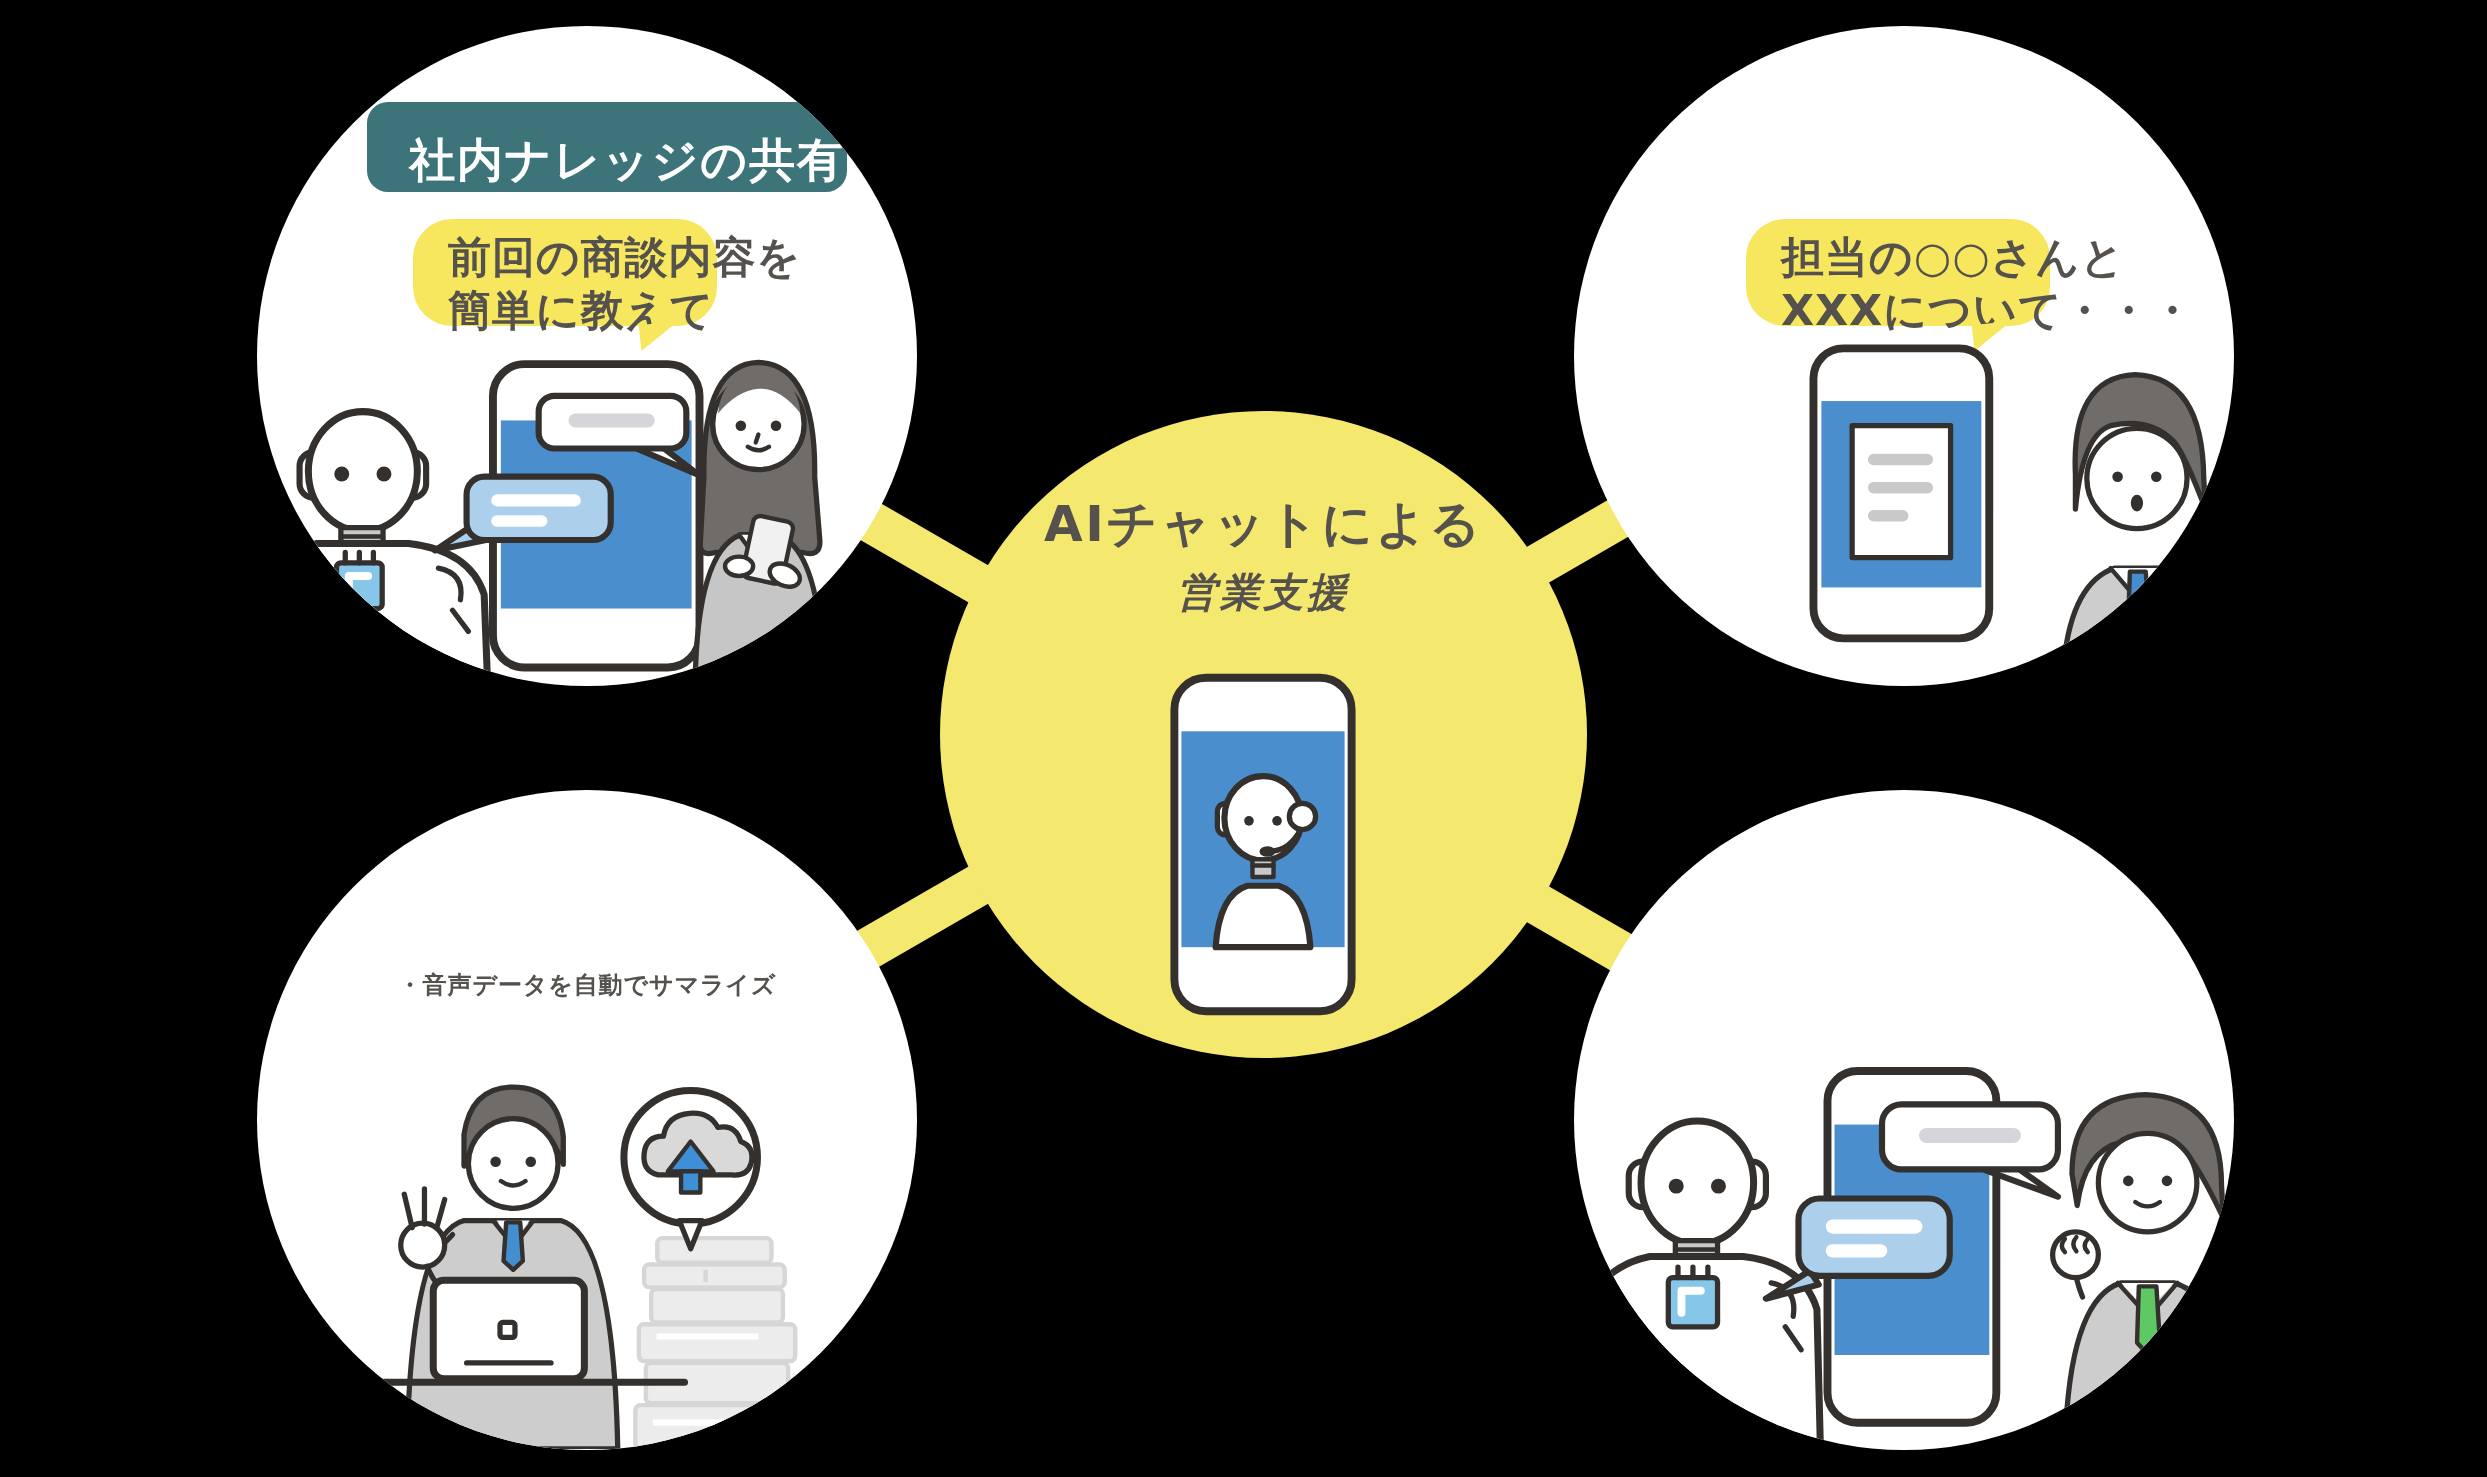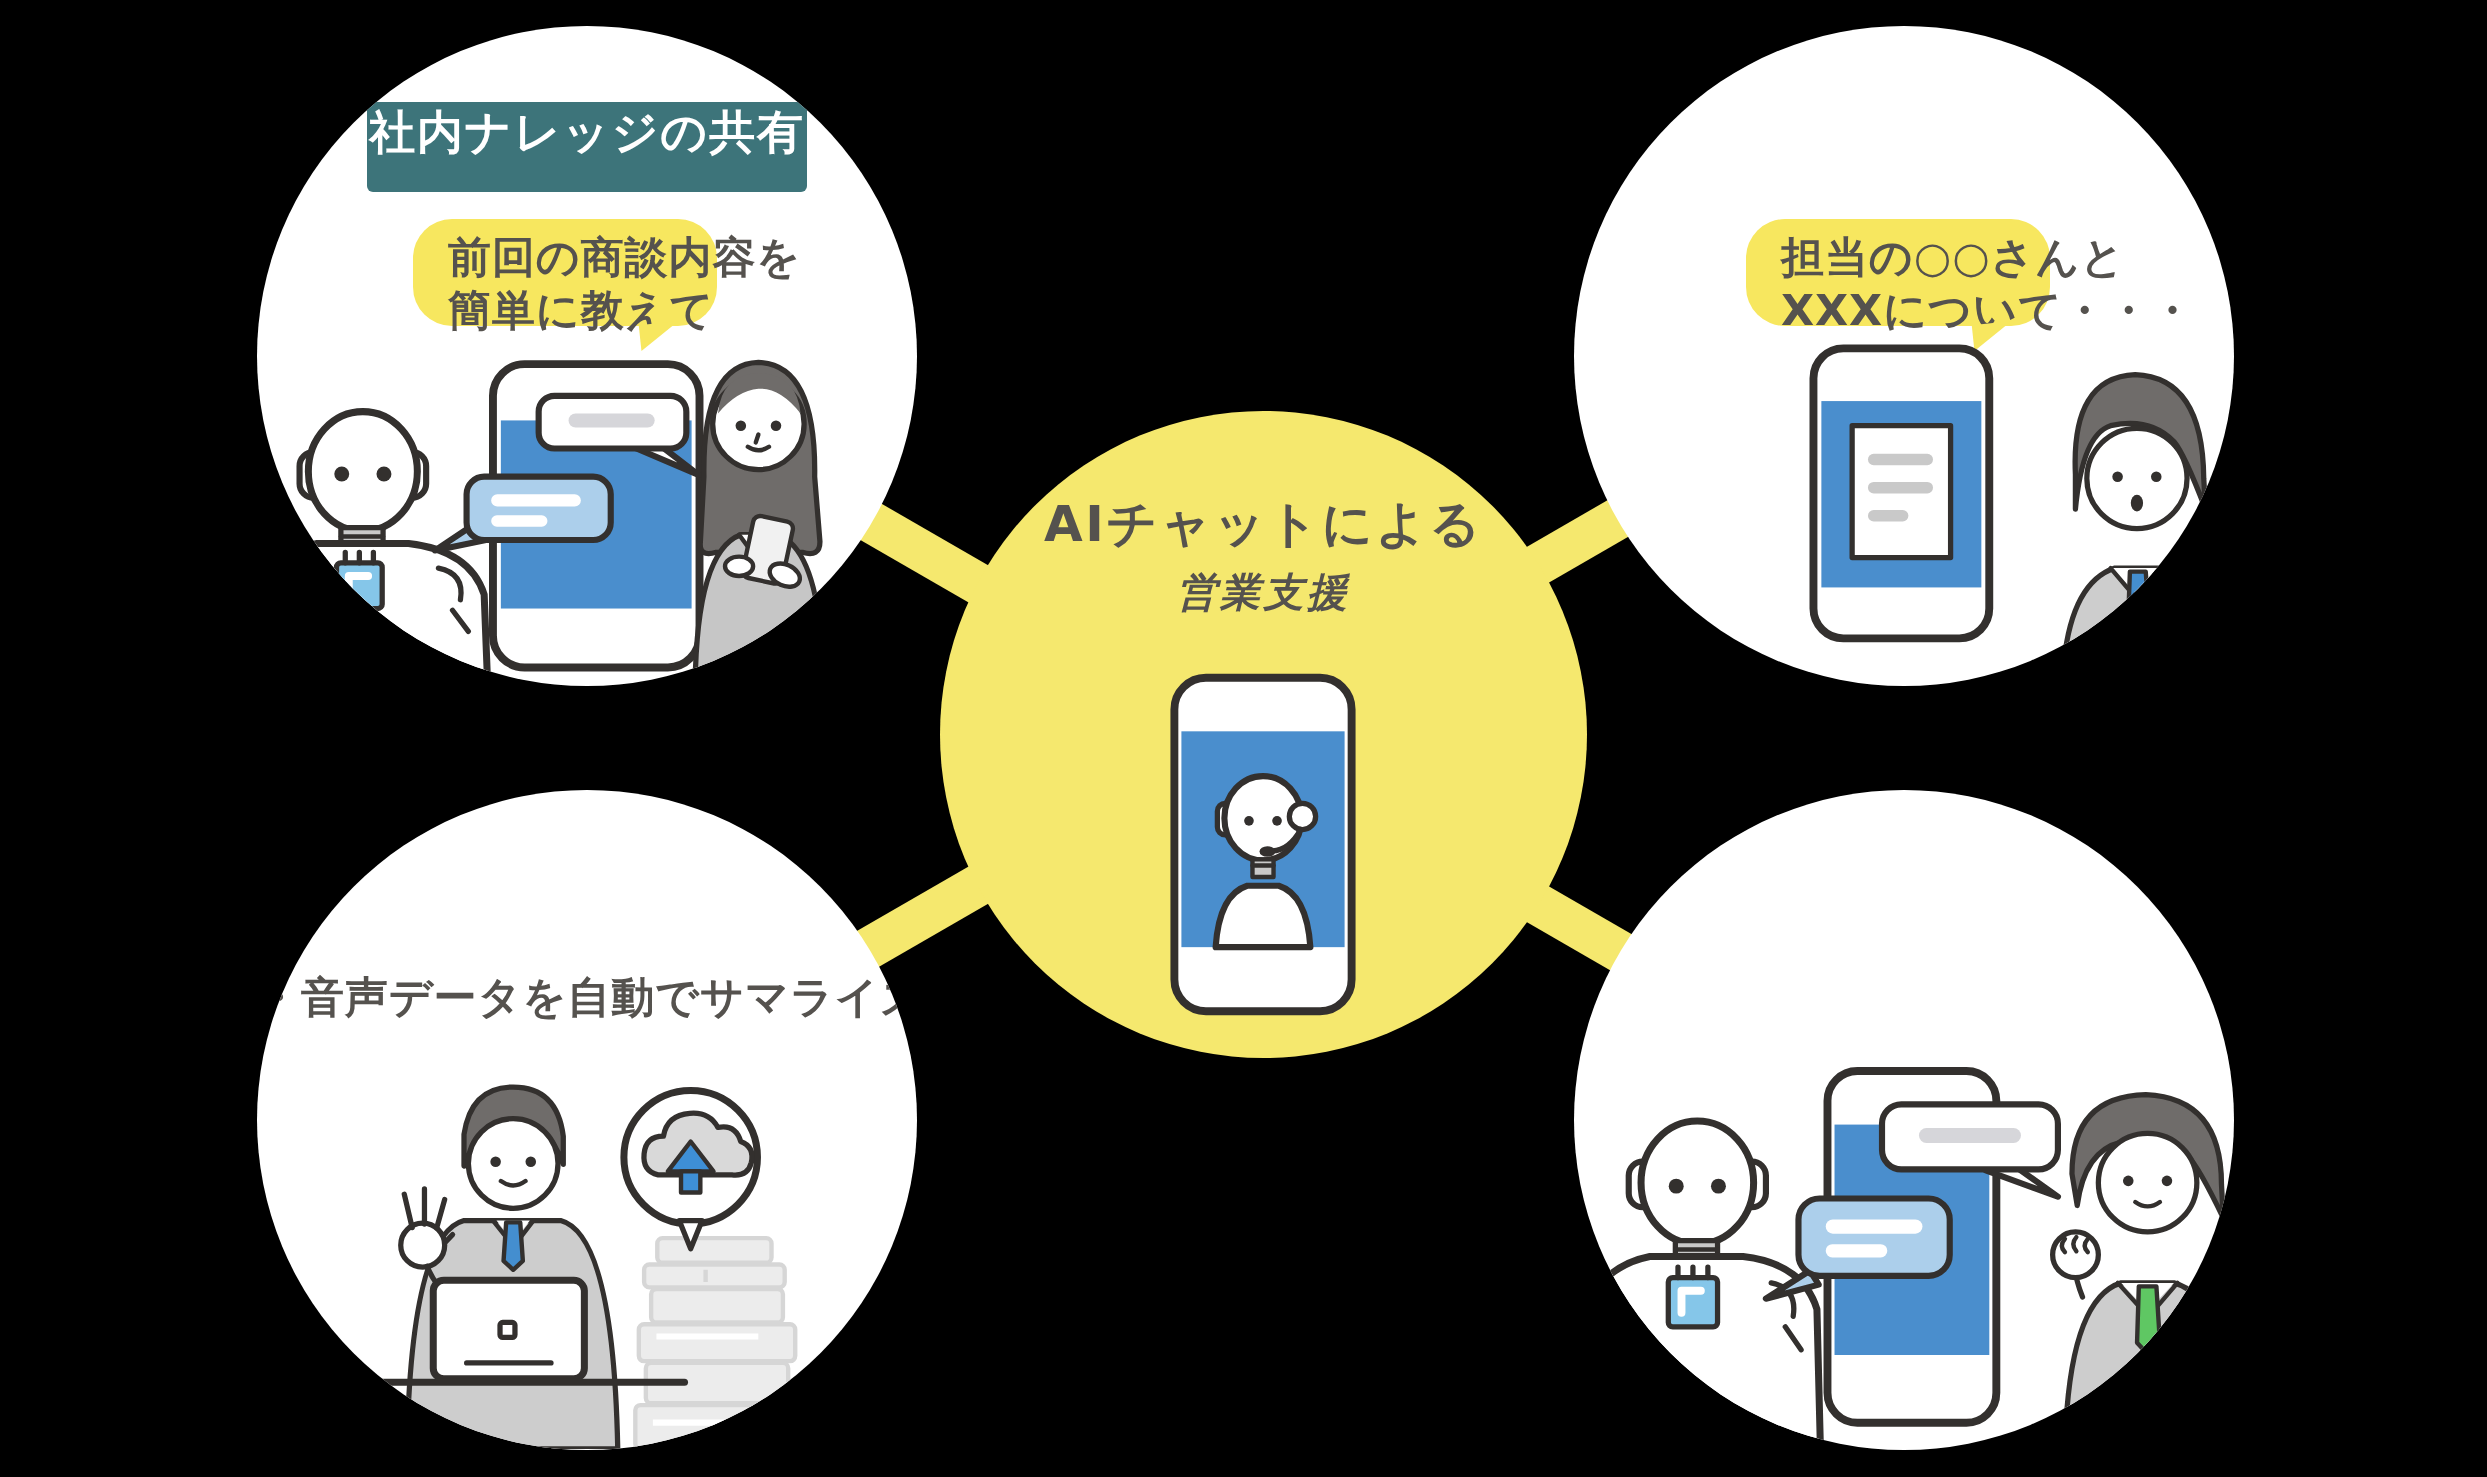--- a/index.html
+++ b/index.html
@@ -24,38 +24,38 @@
   .node{position:absolute;width:660px;height:660px;border-radius:50%;
         background:var(--white);overflow:hidden;z-index:2;}
   .node.tl{left:257px;top:26px;}
   .node.tr{left:1574px;top:26px;}
   .node.bl{left:257px;top:790px;}
   .node.br{left:1574px;top:790px;}
 
   .hub{position:absolute;left:940px;top:411px;width:647px;height:647px;border-radius:50%;
        background:var(--yellow);z-index:2;}
 
-  .badge{position:absolute;background:var(--badge);border-radius:6px;
-         display:flex;align-items:flex-start;justify-content:center;}
+  .badge{position:absolute;background:var(--badge);border-radius:21px;
+         display:flex;align-items:flex-end;justify-content:center;padding-left:40px;}
   .node.tl .badge,.node.tr .badge{left:110px;top:76px;width:440px;height:90px;}
   .node.bl .badge,.node.br .badge{left:108px;top:30px;width:443px;height:111px;}
   .badge span{color:var(--badge_text);font-size:46px;font-weight:700;letter-spacing:1.8px;white-space:nowrap;}
 
   .speech{position:absolute;background:var(--bubble_yellow);border-radius:39px;
           padding:12.3px 26px 8.8px 35px;box-sizing:border-box;width:304px;height:107px;}
   .node.tl .speech{left:156px;top:193px;}
   .node.tr .speech{left:172px;top:193px;}
   .speech:after{content:"";position:absolute;right:37px;bottom:-23px;width:0;height:0;
           border-left:40px solid var(--bubble_yellow);border-bottom:26px solid transparent;
           transform:rotate(-6deg);}
   .speech .line{color:var(--text);font-size:43px;font-weight:600;line-height:1.22;
           letter-spacing:0.9px;white-space:nowrap;}
 
   .note{position:absolute;left:0;top:179px;width:100%;text-align:center;
-        color:var(--text);font-size:43px;font-weight:600;letter-spacing:0.9px;white-space:nowrap;}
+        color:var(--text);font-size:24px;font-weight:600;letter-spacing:0.9px;white-space:nowrap;}
 
   .illu{position:absolute;left:8.8px;top:303px;width:642px;height:356px;}
   .node.bl .illu{top:290px;height:369px;}
   .node.br .illu{top:273px;height:387px;}
 
   .hub-title{position:absolute;left:0;top:88px;width:100%;text-align:center;
              color:var(--text);font-weight:700;}
   .hub-title .l1{font-size:50px;letter-spacing:2.6px;line-height:1.0;}
   .hub-title .l2{font-size:40px;letter-spacing:3.5px;line-height:1.0;margin-top:23px;font-style:italic;}
   .hub-phone{position:absolute;left:230px;top:262px;width:186px;height:343px;}

